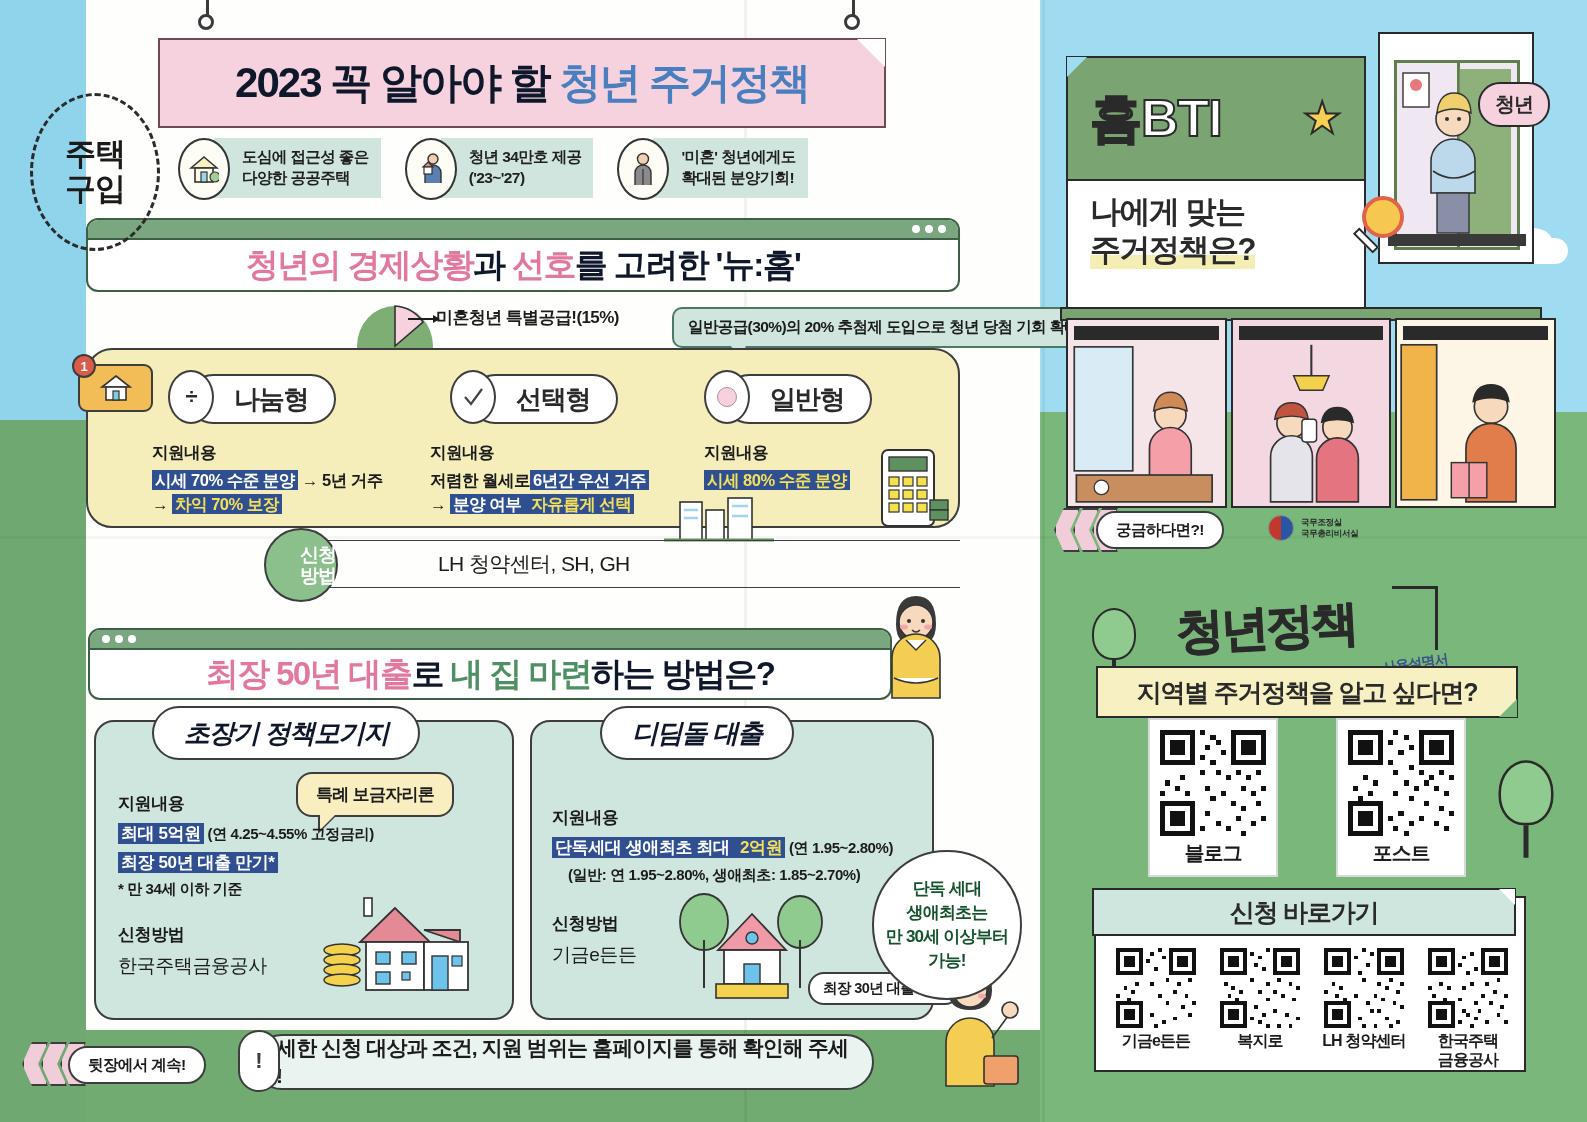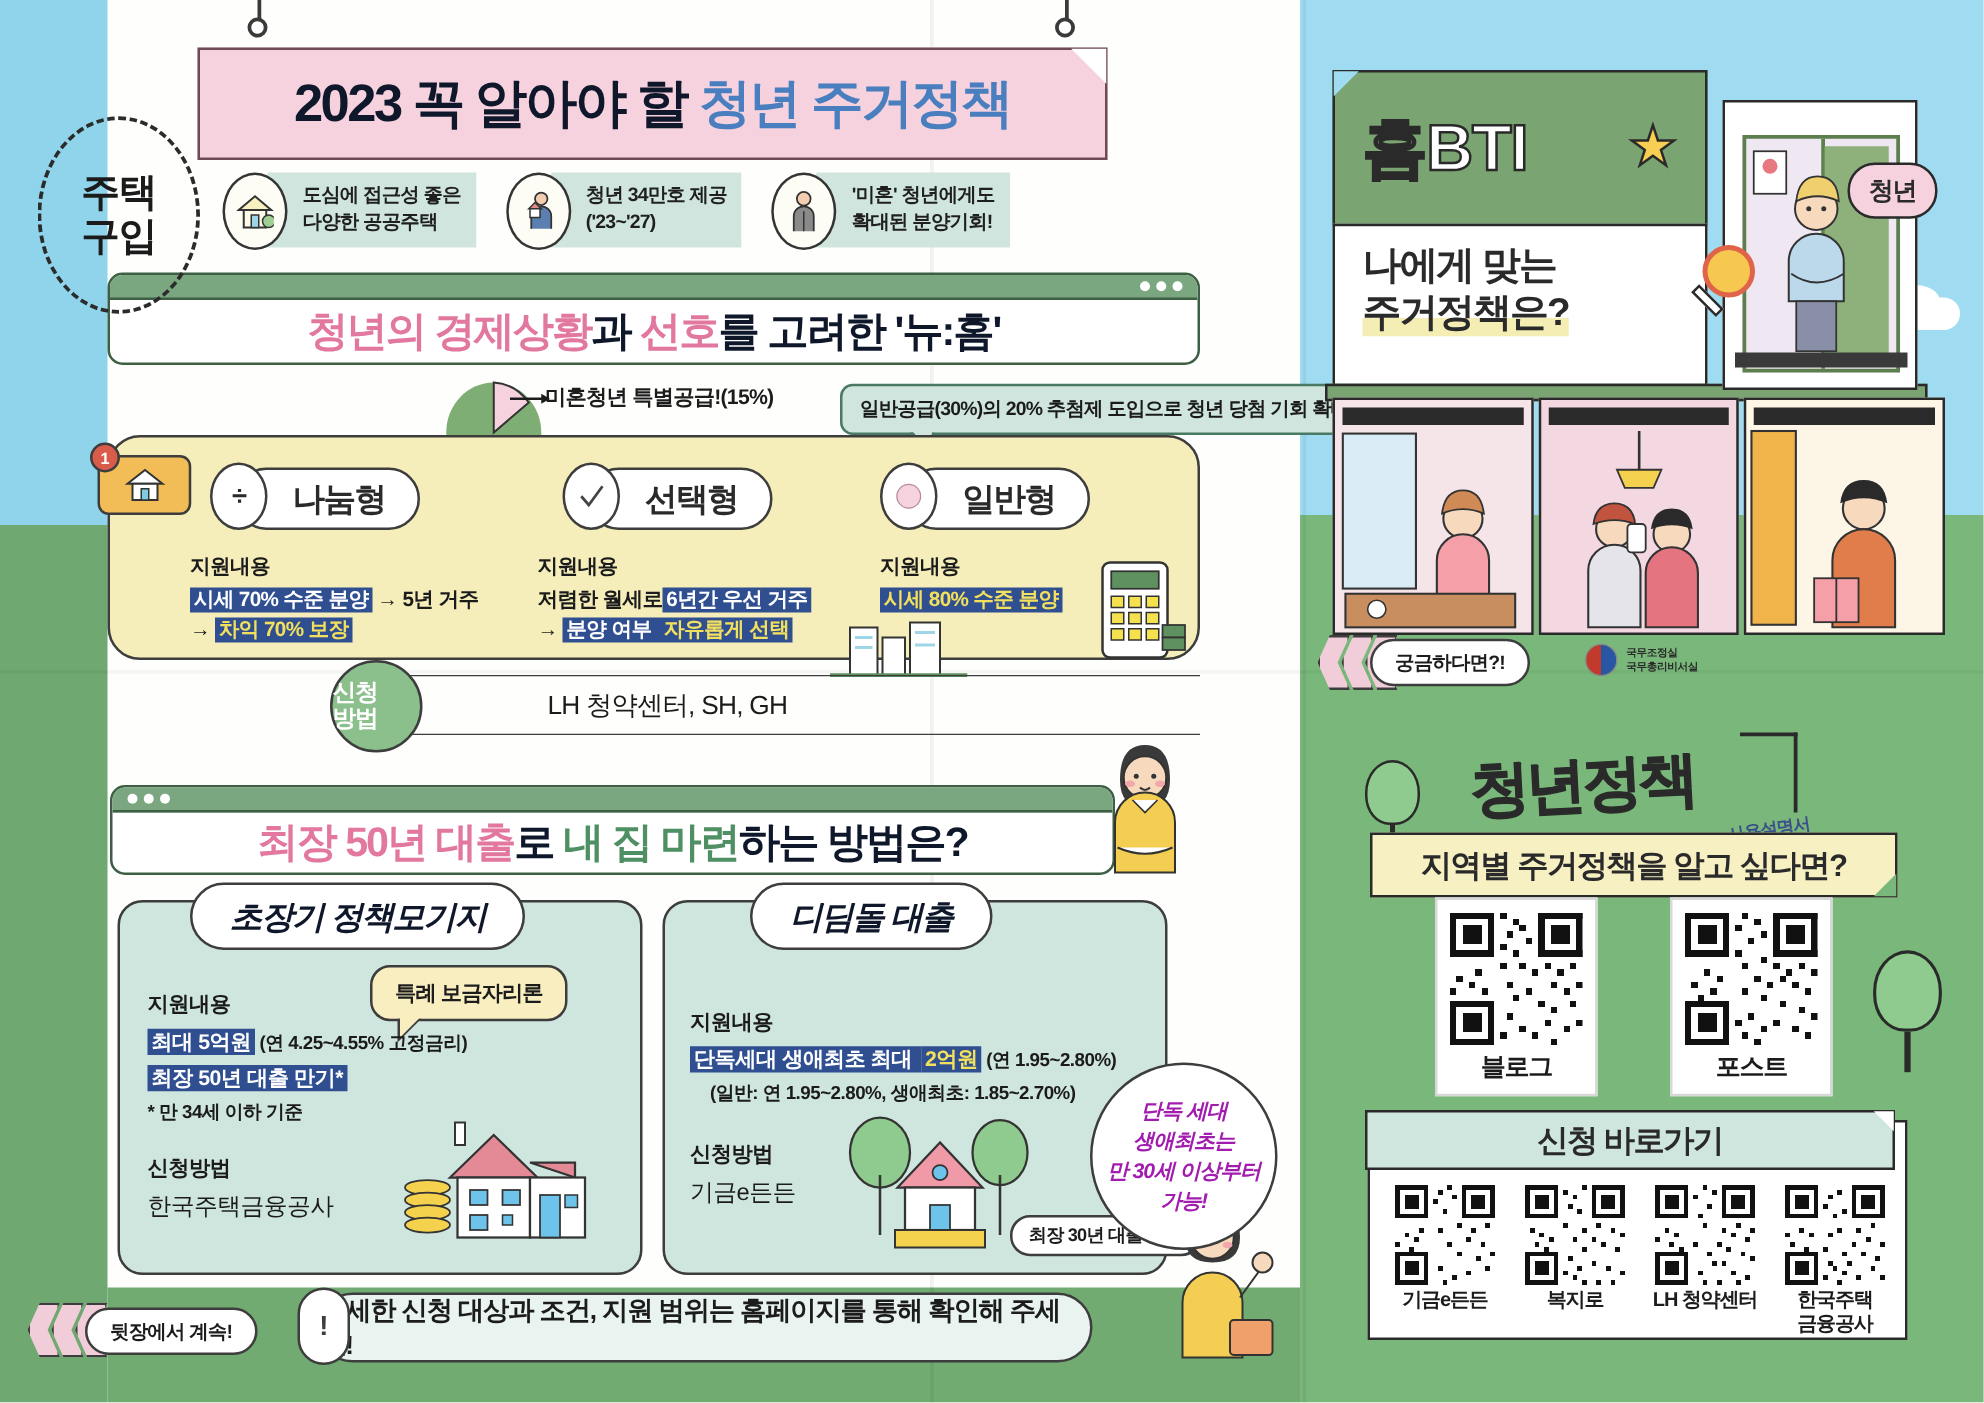--- a/index.html
+++ b/index.html
@@ -136,21 +136,21 @@
   .support .lbl { font-weight:700; font-size:16.5px; display:block; margin-bottom:5px; }
   .support .line { display:block; line-height:1.45; font-weight:700; font-size:16.5px; white-space:nowrap; }
   .hl { background:#2f4f91; color:#ffffff; padding:1px 3px; }
   .hl-y { background:#2f4f91; color:#f3e05c; padding:1px 3px; }
   .plain { color:#1b1b1b; font-weight:700; }
 
   
   .apply-circle {
     position:absolute; left:264px; top:528px; width:74px; height:74px; border-radius:50%;
     background:#8bbf8c; border:2.5px solid #3d3d3d;
-    display:flex; align-items:center; justify-content:flex-start; z-index:6;
+    display:flex; align-items:center; justify-content:flex-end; z-index:6;
   }
   .apply-circle span { font-size:19px; font-weight:700; color:#ffffff; line-height:1.12; text-align:center; letter-spacing:-1px; }
   .apply-line { position:absolute; left:320px; top:540px; width:640px; height:48px; border-top:1.5px solid #3d3d3d; border-bottom:1.5px solid #3d3d3d; }
   .apply-text { position:absolute; left:438px; top:550px; font-size:21px; color:#1b1b1b; letter-spacing:-0.6px; }
 
   
   .loan-card {
     position:absolute; top:720px; height:300px; background:#cfe6de;
     border:2.5px solid #3d3d3d; border-radius:20px;
   }
@@ -173,21 +173,21 @@
     border-left:0 solid transparent; border-right:16px solid transparent; border-top:16px solid #f8eec0;
   }
   .bubble-yellow:before {
     content:''; position:absolute; left:20px; bottom:-19px;
     border-left:0 solid transparent; border-right:19px solid transparent; border-top:19px solid #3d3d3d;
   }
   .bubble-round {
     position:absolute; width:150px; height:150px; border-radius:50%;
     background:#ffffff; border:2.5px solid #3d3d3d;
     display:flex; flex-direction:column; align-items:center; justify-content:center;
-    text-align:center; font-size:17px; font-weight:700; color:#a21caf; line-height:1.42; letter-spacing:-0.8px; z-index:7;font-style:italic;
+    text-align:center; font-size:17px; font-weight:700; color:#14532d; line-height:1.42; letter-spacing:-0.8px; z-index:7;
   }
   .badge-small {
     position:absolute; background:#ffffff; border:2px solid #3d3d3d; border-radius:16px;
     padding:5px 13px; font-size:14.5px; font-weight:700; color:#1c1c1c; letter-spacing:-0.6px; white-space:nowrap;
   }
 
   
   .chev-group { position:absolute; display:flex; }
   .chev {
     width:26px; height:44px; background:#f0cdd8; border:2px solid #3d3d3d;
@@ -226,21 +226,21 @@
   .bti-white {
     position:absolute; left:0; top:123px; width:300px; height:130px;
     background:#ffffff; border:2.5px solid #2a2a2a; padding:12px 0 0 22px;
   }
   .bti-q { font-size:31px; font-weight:700; color:#2a2a2a; line-height:1.22; letter-spacing:-1.5px; }
   .bti-underline { background: linear-gradient(transparent 62%, #f5eeb4 62%); }
   .bti-base { position:absolute; left:-6px; top:251px; width:482px; height:14px; background:#7aa471; border:2.5px solid #2a2a2a; }
 
   .window-house {
     position:absolute; left:312px; top:-24px; width:156px; height:232px;
-    background:#ffffff; border:2.5px solid #2a2a2a;margin-top:48px;
+    background:#ffffff; border:2.5px solid #2a2a2a;
   }
   .win-frame { position:absolute; left:14px; top:26px; width:126px; height:190px; border:3px solid #5d7f4e; background:#efe7f2; }
   .win-frame .divider { position:absolute; left:50%; top:0; width:3px; height:100%; background:#5d7f4e; }
   .win-sill { position:absolute; left:8px; bottom:16px; width:138px; height:12px; background:#3a3a3a; }
   .bubble-pink {
     position:absolute; right:-18px; top:48px; padding:7px 15px;
     background:#f6d2de; border:2.5px solid #2a2a2a; border-radius:22px;
     font-size:20px; font-weight:700; color:#2a2a2a; letter-spacing:-1px; z-index:4;
   }
   .magnifier {

